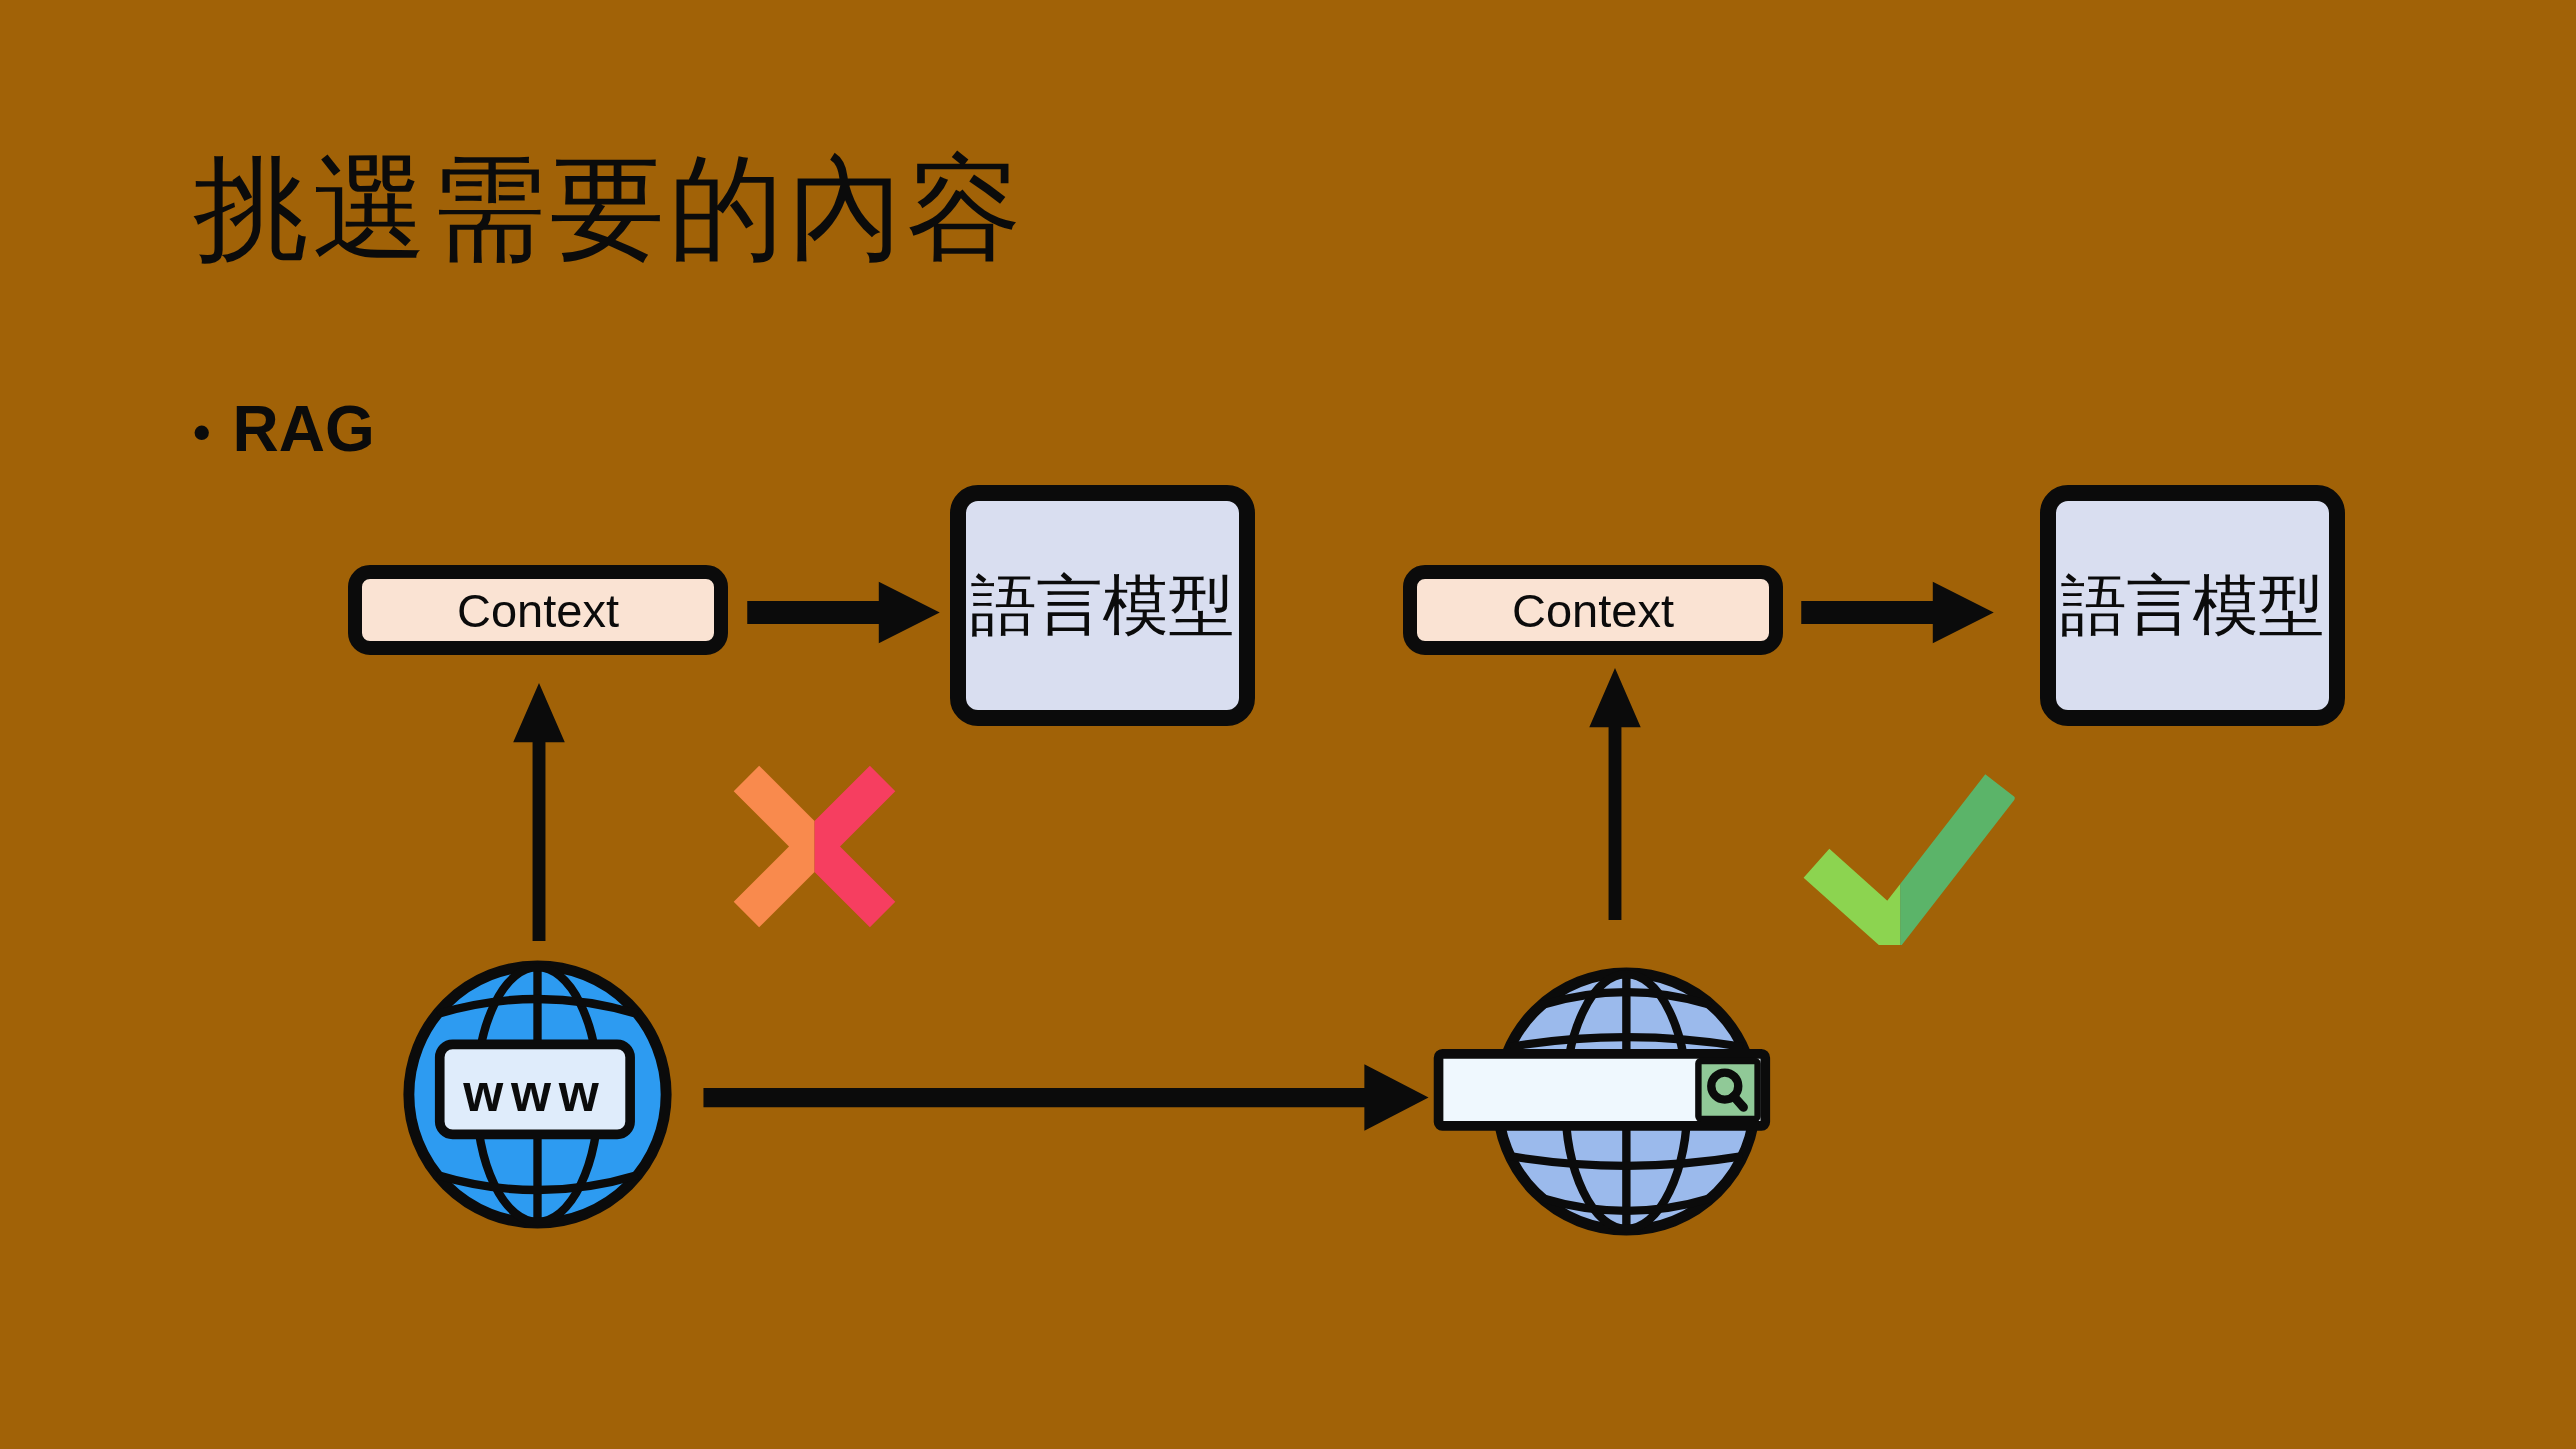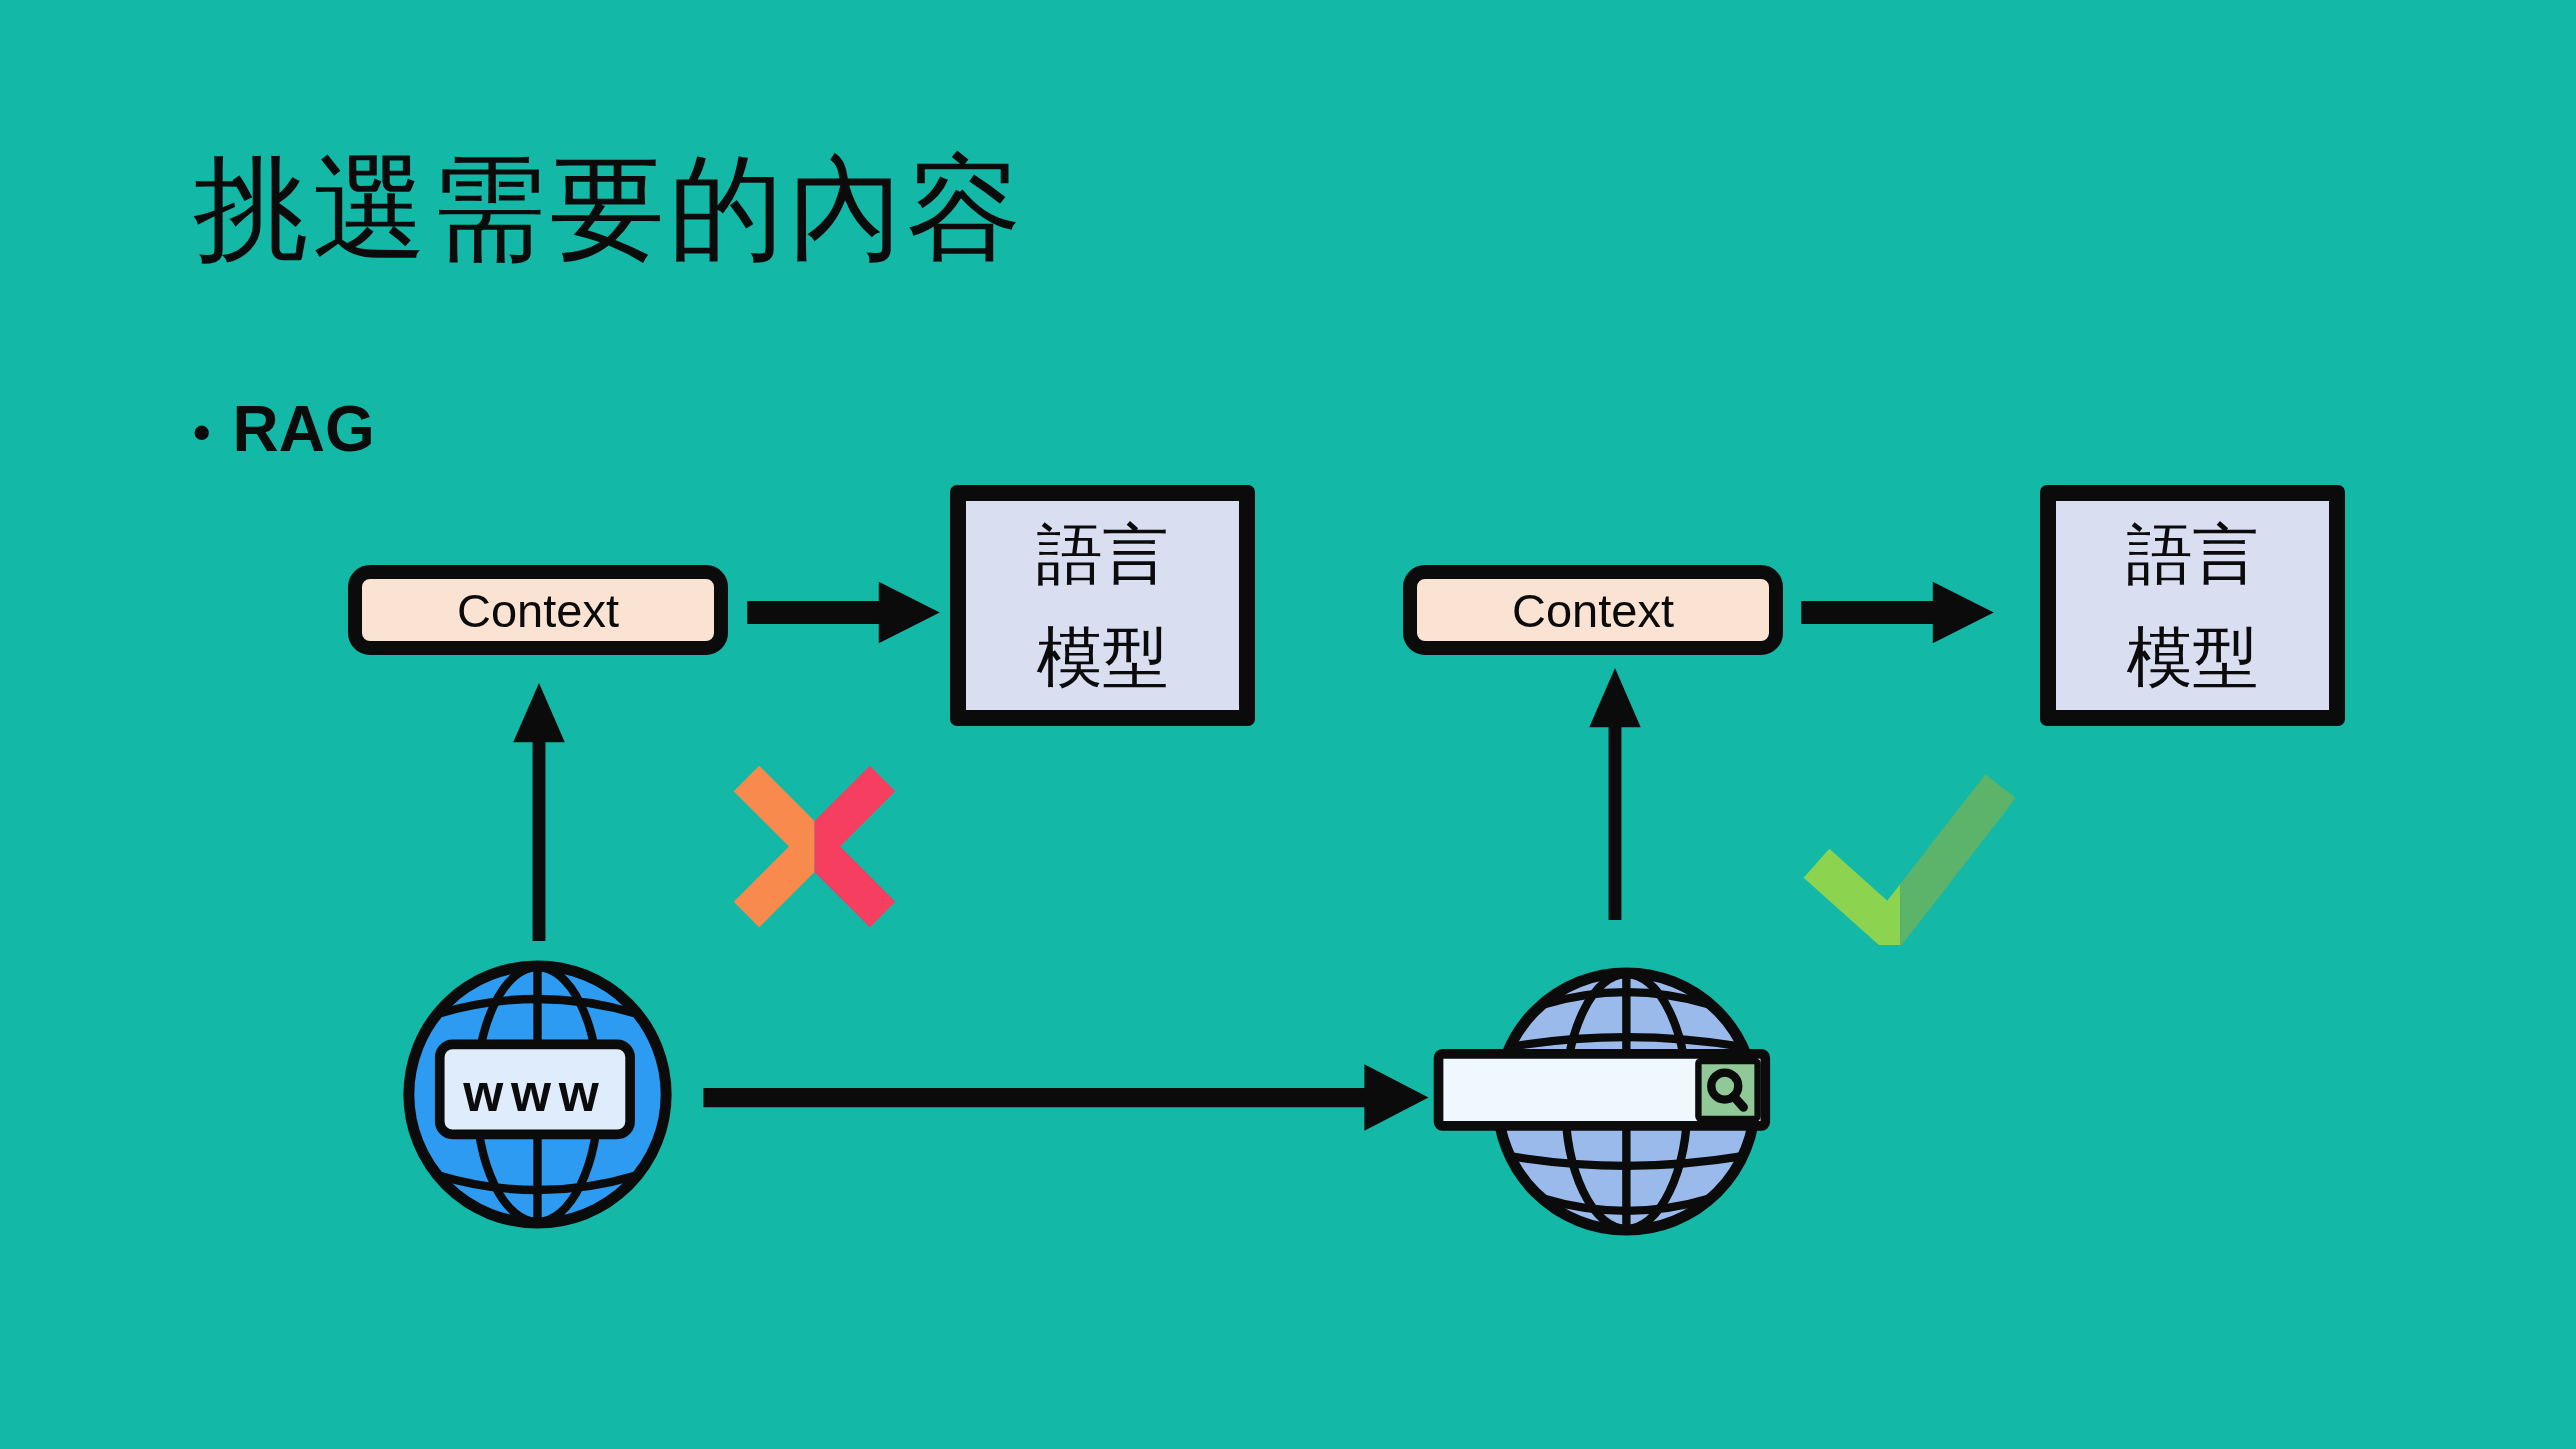--- a/index.html
+++ b/index.html
@@ -1,36 +1,36 @@
 <!DOCTYPE html>
 <html style="--text: #0b0b0b; --stroke: #0b0b0b; --context-fill: #fae3d3; --model-fill: #d9def0; --globe-blue: #2d9bf1; --globe-plate-fill: #dfecfb; --globe-periwinkle: #9bbaec; --searchbar-fill: #eff8fe; --search-button-green: #90c997; --cross-orange: #f98a4d; --cross-pink: #f63e60; --check-light-green: #8cd450; --check-dark-green: #5bb469;font-size:10.3px"><head>
 <meta charset="utf-8">
 <style>
   html,body{margin:0;padding:0;background:#ffffff;}
   .slide{
-    position:relative;width:2576px;height:1449px;background:#14b8a6;overflow:hidden;
+    position:relative;width:2576px;height:1449px;background:#a16207;overflow:hidden;
     font-family:"Liberation Sans","DejaVu Sans",sans-serif;color:var(--text,#0b0b0b);
   }
   .title{
     position:absolute;left:193px;top:132px;margin:0;
     font-size:115px;font-weight:400;letter-spacing:3.9px;color:var(--text);
     font-family:"Liberation Sans","DejaVu Sans",sans-serif;
   }
   .bullet-row{position:absolute;left:193px;top:392px;font-size:64px;font-weight:700;display:flex;align-items:center;gap:22px;}
   .bullet-dot{font-size:50px;line-height:1;transform:translateY(2.6px);}
   .box-context{
     position:absolute;width:352px;height:62px;
     background:var(--context-fill);border:14px solid var(--stroke);border-radius:22px;
     display:flex;align-items:center;justify-content:center;
     font-size:47px;font-weight:400;color:var(--text);
   }
   .box-model{
     position:absolute;width:273px;height:209px;
-    background:var(--model-fill);border:16.7px solid var(--stroke);border-radius:7px;
-    display:flex;flex-direction:column;align-items:center;justify-content:center;
+    background:var(--model-fill);border:16.7px solid var(--stroke);border-radius:28px;
+    display:flex;align-items:center;justify-content:center;
     font-size:66px;line-height:1.55;color:var(--text);text-align:center;
   }
   .abs{position:absolute;}
   .arrow-fill{fill:var(--stroke);}
   .globe-line{stroke:var(--stroke);stroke-width:13;fill:none;}
   .globe-outline{fill:var(--globe-blue);stroke:var(--stroke);stroke-width:17;}
   .globe-outline2{fill:var(--globe-periwinkle);stroke:var(--stroke);stroke-width:17;}
   .plate{fill:var(--globe-plate-fill);stroke:var(--stroke);stroke-width:15;}
   .searchbar{fill:var(--searchbar-fill);stroke:var(--stroke);stroke-width:15;}
   .searchbtn{fill:var(--search-button-green);stroke:var(--stroke);stroke-width:10;}

